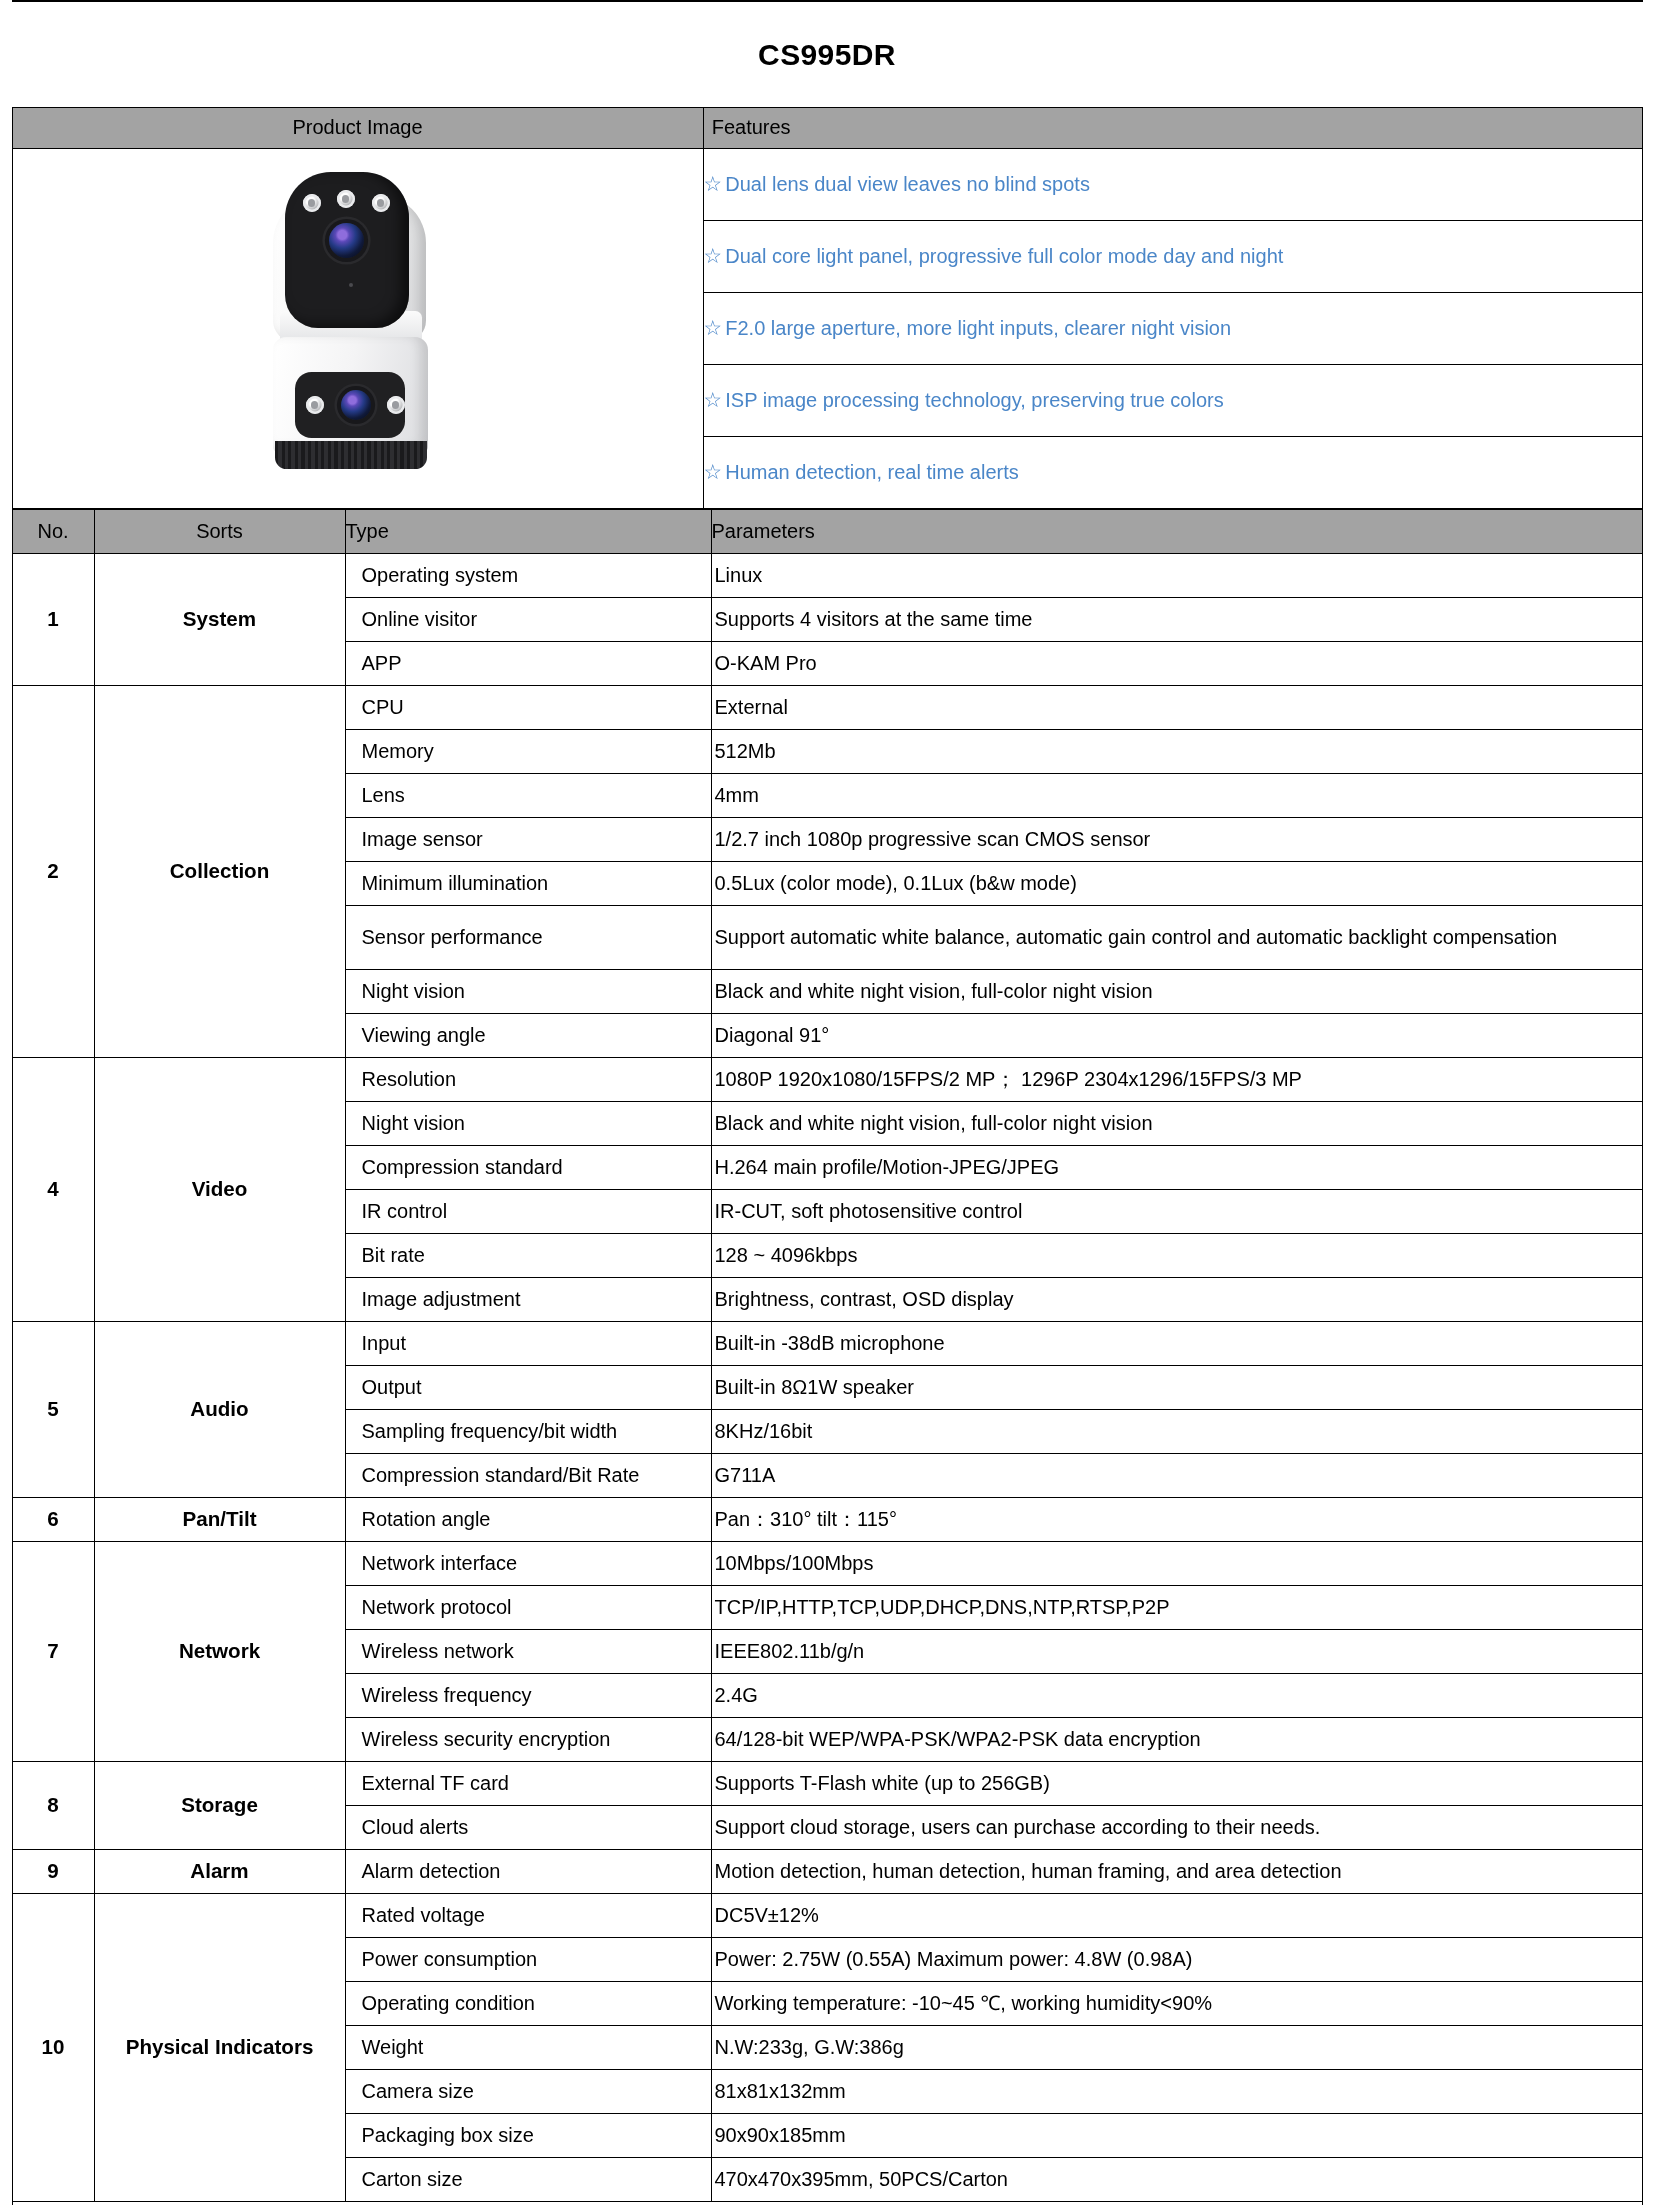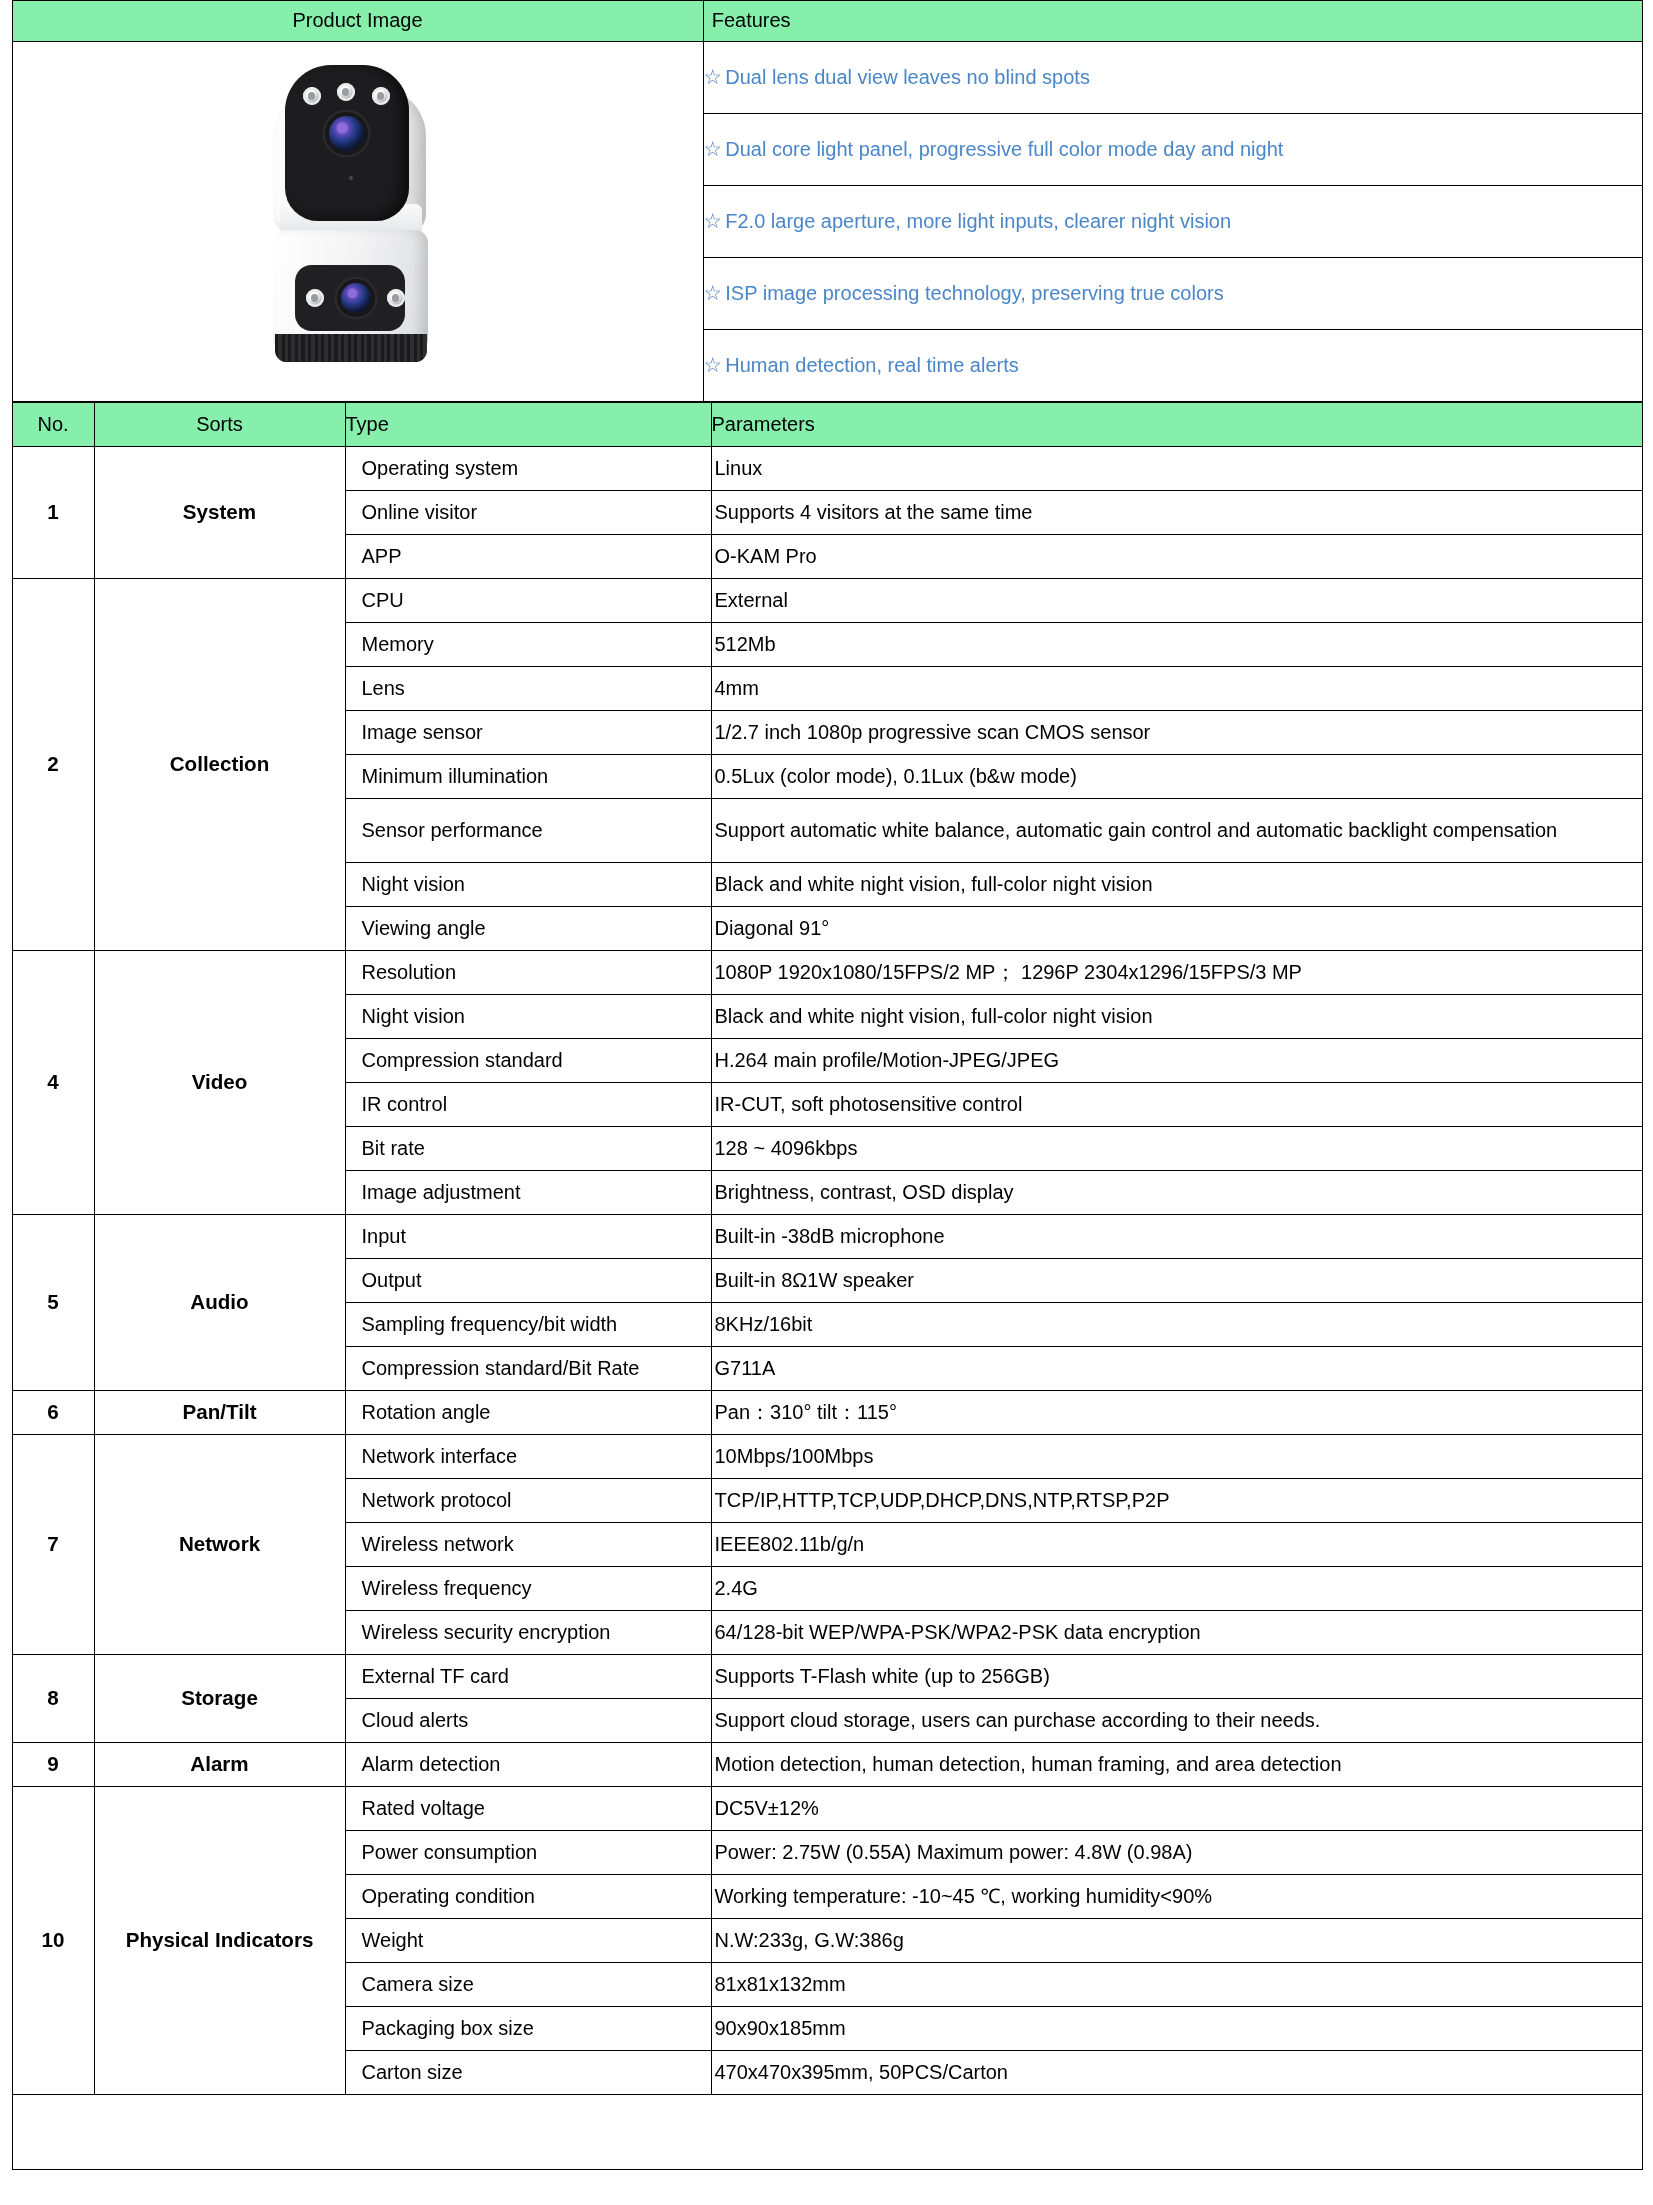--- a/index.html
+++ b/index.html
@@ -44,21 +44,21 @@
   }
   table.doc td, table.doc th {
     border: 1.3px solid #000;
     padding: 0;
     vertical-align: middle;
     font-weight: normal;
     font-size: 20px;
     line-height: 1.28;
   }
   .hdr {
-    background: #86efac;
+    background: #a3a3a3;
     font-weight: bold;
     height: 40px;
   }
   .pad-l { padding: 5px 6.6px 5px 8.2px; margin-left: 20px; }
   .ctr   { text-align: center; }
   .lft   { text-align: left; }
 
   
   .t-top td, .t-top th { border-width: 1.3px; }
   .t-top .hdr-product { text-align: center; }
@@ -215,20 +215,23 @@
     border-radius: 50%;
     background: #4a4a4e;
     z-index: 8;
   }
 </style>
 </head>
 <body>
 
 <div class="page">
 
+  <div class="title-band">
+    <div class="title-text">CS995DR</div>
+  </div>
 
   <table class="doc t-top">
     <tbody>
       <tr>
         <th class="hdr hdr-product" style="width:690px;">Product Image</th>
         <th class="hdr hdr-feature">Features</th>
       </tr>
       <tr>
         <td class="img-cell" rowspan="5">
           <div class="camera">

